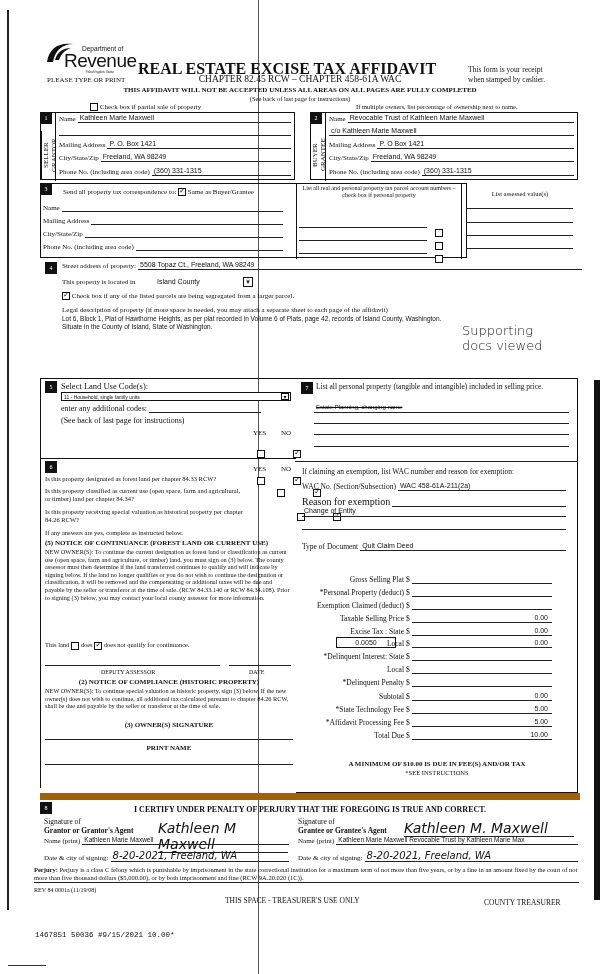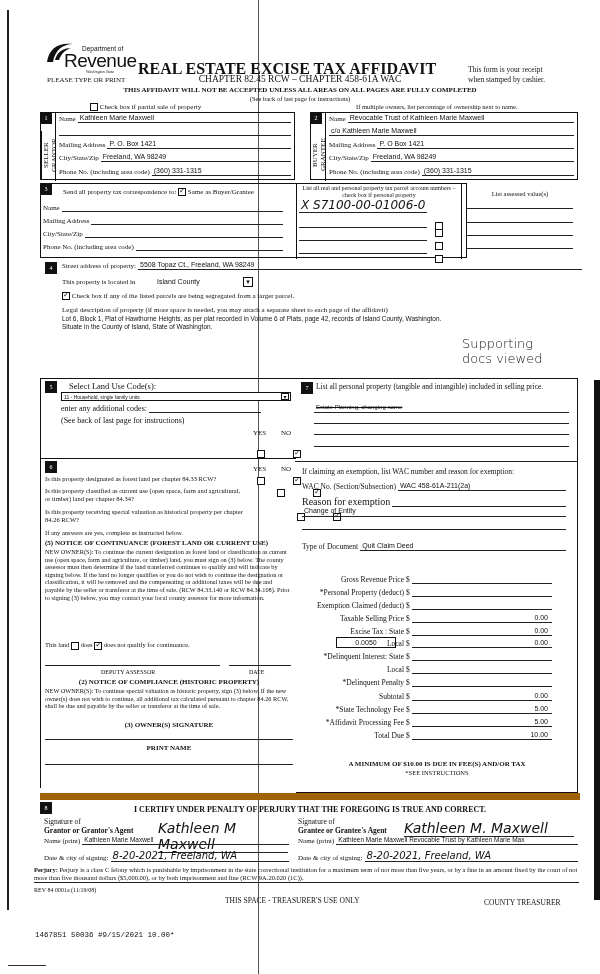--- a/index.html
+++ b/index.html
@@ -140,26 +140,20 @@
       <span class="fill"></span>
   </div>
   <div class="fld" style="left:2px;top:58px;width:240px;">
     <span class="lbl">Phone No. (including area code)</span>
       <span class="fill"></span>
   </div>
   <div style="position:absolute;left:255px;top:0;height:75px;border-left:1px solid #111;"></div>
   <div style="position:absolute;left:420px;top:0;height:75px;border-left:1px solid #111;"></div>
   <div class="abs small" style="left:258px;top:1px;width:160px;text-align:center;font-size:6px;line-height:7px;">List all real and personal property tax parcel account numbers – check box if personal property</div>
   <div class="abs small" style="left:422px;top:6px;width:114px;text-align:center;font-size:6.5px;">List assessed value(s)</div>
-  <div class="abs" style="left:258px;top:14px;width:155px;">
-    <div class="fld" style="position:relative;width:128px;">
-      <span class="fill hand" style="font-size:12px;">X S7100-00-01006-0</span>
-    </div>
-    <span class="cb abs" style="left:136px;top:8px;"></span>
-  </div>
   <div class="abs" style="left:258px;top:36px;width:155px;">
     <div class="line" style="width:128px;height:8px;"></div>
     <span class="cb abs" style="left:136px;top:0;"></span>
   </div>
   <div class="abs" style="left:258px;top:49px;width:155px;">
     <div class="line" style="width:128px;height:8px;"></div>
     <span class="cb abs" style="left:136px;top:0;"></span>
   </div>
   <div class="abs" style="left:258px;top:62px;width:155px;">
     <div class="line" style="width:128px;height:8px;"></div>
@@ -183,28 +177,28 @@
   <span>Island County</span>
   <span class="abs" style="left:86px;top:-1px;width:10px;height:10px;border:1px solid #111;font-size:7px;line-height:8px;text-align:center;">▾</span>
 </div>
 <div class="abs lbl" style="left:62px;top:292px;">
   <span class="cb checked"></span>
   <span>Check box if any of the listed parcels are being segregated from a larger parcel.</span>
 </div>
 <div class="abs lbl" style="left:62px;top:306px;">Legal description of property (if more space is needed, you may attach a separate sheet to each page of the affidavit)</div>
 <div class="abs val" style="left:62px;top:315px;font-size:6.5px;">Lot 6, Block 1, Plat of Hawthorne Heights, as per plat recorded in Volume 6 of Plats, page 42, records of Island County, Washington.</div>
 <div class="abs val" style="left:62px;top:323px;font-size:6.5px;">Situate in the County of Island, State of Washington.</div>
-<div class="abs handnote" style="left:462px;top:323px;margin-top:13px;">
+<div class="abs handnote" style="left:462px;top:323px;">
   <div>Supporting</div>
   <div>docs viewed</div>
 </div>
 
 <div class="abs box" style="left:40px;top:378px;width:256px;height:80px;border-right:none;border-bottom:none;">
   <div class="abs num" style="left:4px;top:2px;">5</div>
-  <div class="abs" style="left:20px;top:2px;font-size:8.5px;margin-left:8px;">Select Land Use Code(s):</div>
+  <div class="abs" style="left:20px;top:2px;font-size:8.5px;">Select Land Use Code(s):</div>
   <div class="abs select" style="left:20px;top:13px;width:230px;">
     <span>11 - Household, single family units</span>
     <span class="dd">▾</span>
   </div>
   <div class="fld" style="left:20px;top:25px;width:200px;">
     <span class="lbl" style="font-size:8px;">enter any additional codes:</span>
       <span class="fill"></span>
   </div>
   <div class="abs" style="left:20px;top:37px;font-size:8px;">(See back of last page for instructions)</div>
   <div class="abs lbl" style="left:212px;top:50px;">YES</div>
@@ -269,21 +263,21 @@
   </div>
   <div class="abs val" style="left:8px;top:128px;">Change of Entity</div>
   <div class="abs line" style="left:6px;top:137px;width:264px;"></div>
   <div class="abs line" style="left:6px;top:150px;width:264px;"></div>
   <div class="fld" style="left:6px;top:163px;width:264px;">
     <span class="lbl" style="font-size:7.5px;">Type of Document</span>
     <span class="fill val">Quit Claim Deed</span>
   </div>
 
   <div class="fee-row" style="left:-50px;top:196px;">
-    <span class="lab">Gross Revenue Price</span>
+    <span class="lab">Gross Selling Plat</span>
       <span class="dol">$</span>
       <span class="amt"></span>
   </div>
   <div class="fee-row" style="left:-50px;top:209px;">
     <span class="lab">*Personal Property (deduct)</span>
       <span class="dol">$</span>
       <span class="amt"></span>
   </div>
   <div class="fee-row" style="left:-50px;top:222px;">
     <span class="lab">Exemption Claimed (deduct)</span>

